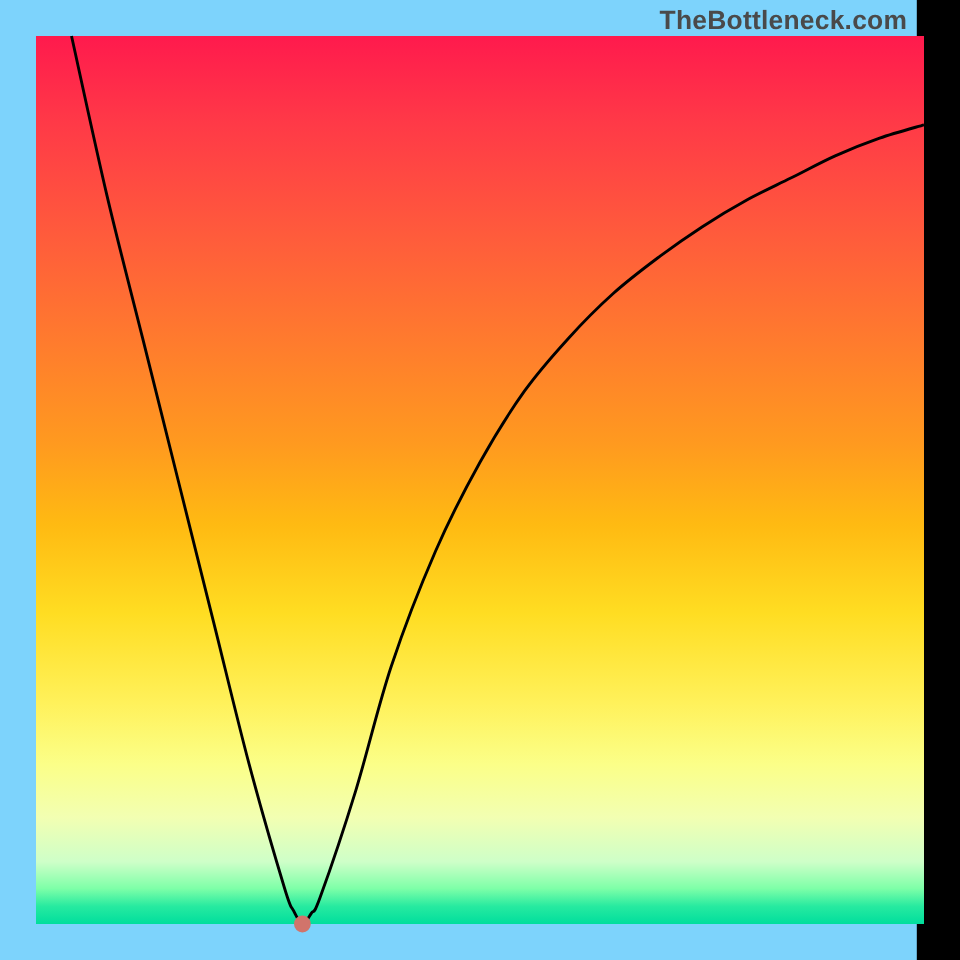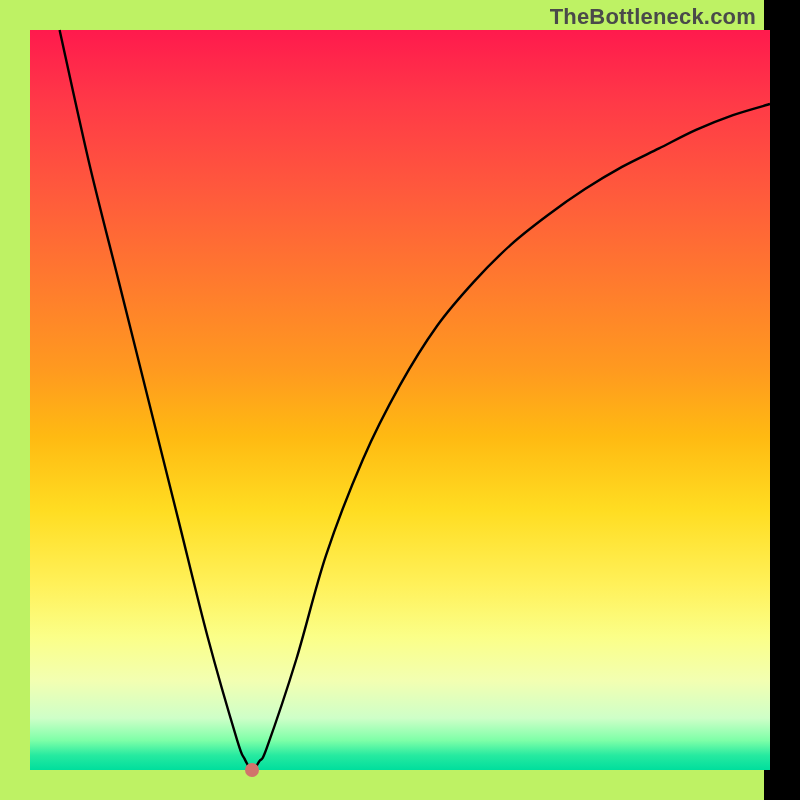--- a/index.html
+++ b/index.html
@@ -8,21 +8,21 @@
     width: 800px;
     height: 800px;
     background: #000;
     font-family: Arial, Helvetica, sans-serif;
     overflow: hidden;
   }
   .page {
     position: relative;
     width: 764px;
     height: 800px;
-    background: #bef264;
+    background: #7dd3fc;
   }
   .watermark {
     position: absolute;
     top: 4px;
     right: 8px;
     color: #4a4a4a;
     font-size: 22px;
     font-weight: 600;
     letter-spacing: 0.2px;
     user-select: none;

